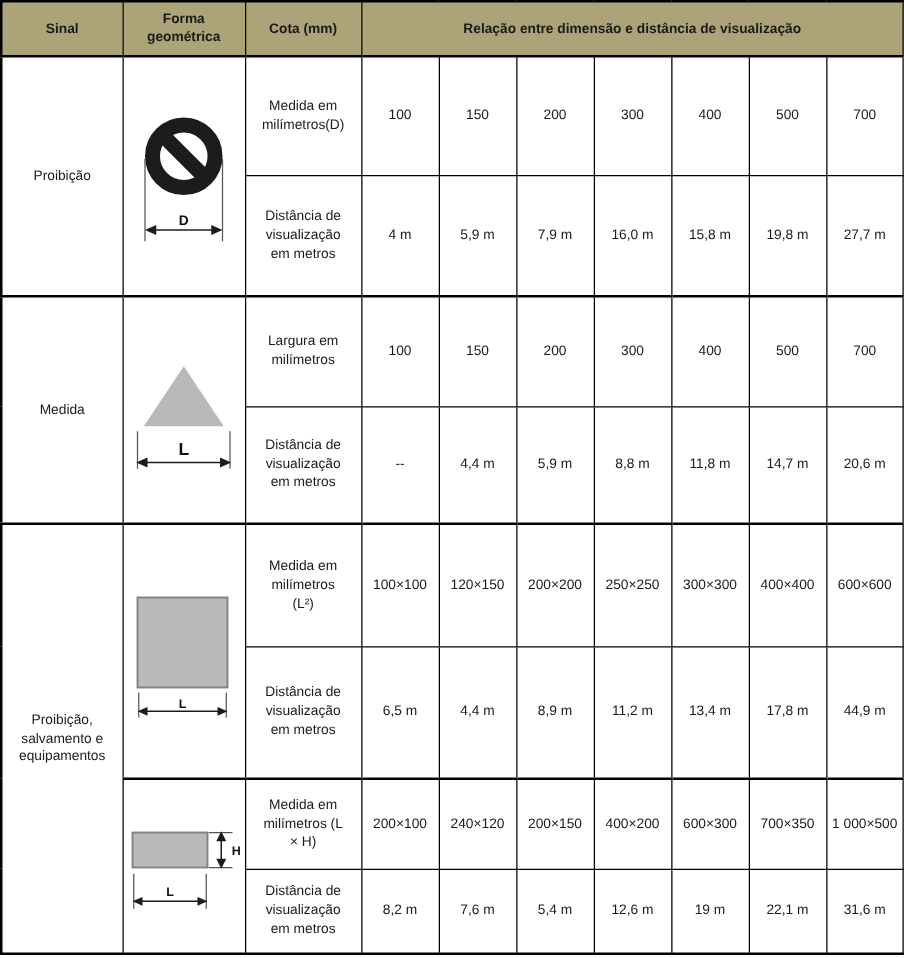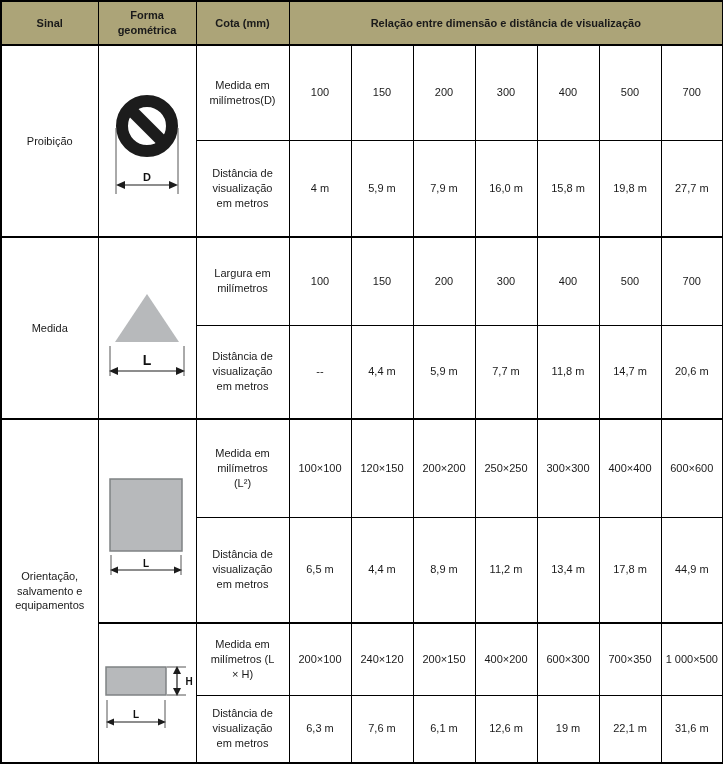--- a/index.html
+++ b/index.html
@@ -118,28 +118,28 @@
     <td>500</td>
     <td>700</td>
   </tr>
   <tr style="height:94px">
     <td>Distância de
 visualização
 em metros</td>
     <td>--</td>
     <td>4,4 m</td>
     <td>5,9 m</td>
-    <td>7,7 m</td>
+    <td>8,8 m</td>
     <td>11,8 m</td>
     <td>14,7 m</td>
     <td>20,6 m</td>
   </tr>
 
   <tr style="height:98px" class="section-start">
-    <td rowspan="4">Orientação,
+    <td rowspan="4">Proibição,
 salvamento e
 equipamentos</td>
     <td rowspan="2" class="shape-cell">
       <svg width="80" height="100" viewBox="0 0 80 100">
         <rect x="3" y="2" width="72" height="72" fill="#b7b9bb" stroke="#7f8284" stroke-width="1.5"></rect>
         <line x1="4" y1="78" x2="4" y2="98" stroke="#555" stroke-width="1"></line>
         <line x1="74" y1="78" x2="74" y2="98" stroke="#555" stroke-width="1"></line>
         <text x="39" y="90" font-size="10" font-weight="bold" text-anchor="middle">L</text>
         <line x1="6" y1="93" x2="72" y2="93" stroke="#1c1c1c" stroke-width="1.2"></line>
         <polygon points="3,93 11,89.5 11,96.5" fill="#1c1c1c"></polygon>
@@ -195,23 +195,23 @@
     <td>200×150</td>
     <td>400×200</td>
     <td>600×300</td>
     <td>700×350</td>
     <td>1 000×500</td>
   </tr>
   <tr style="height:68px">
     <td>Distância de
 visualização
 em metros</td>
-    <td>6,3 m</td>
+    <td>8,2 m</td>
     <td>7,6 m</td>
-    <td>6,1 m</td>
+    <td>5,4 m</td>
     <td>12,6 m</td>
     <td>19 m</td>
     <td>22,1 m</td>
     <td>31,6 m</td>
   </tr>
 </tbody>
     </table>
 </div>
 
 </body></html>

